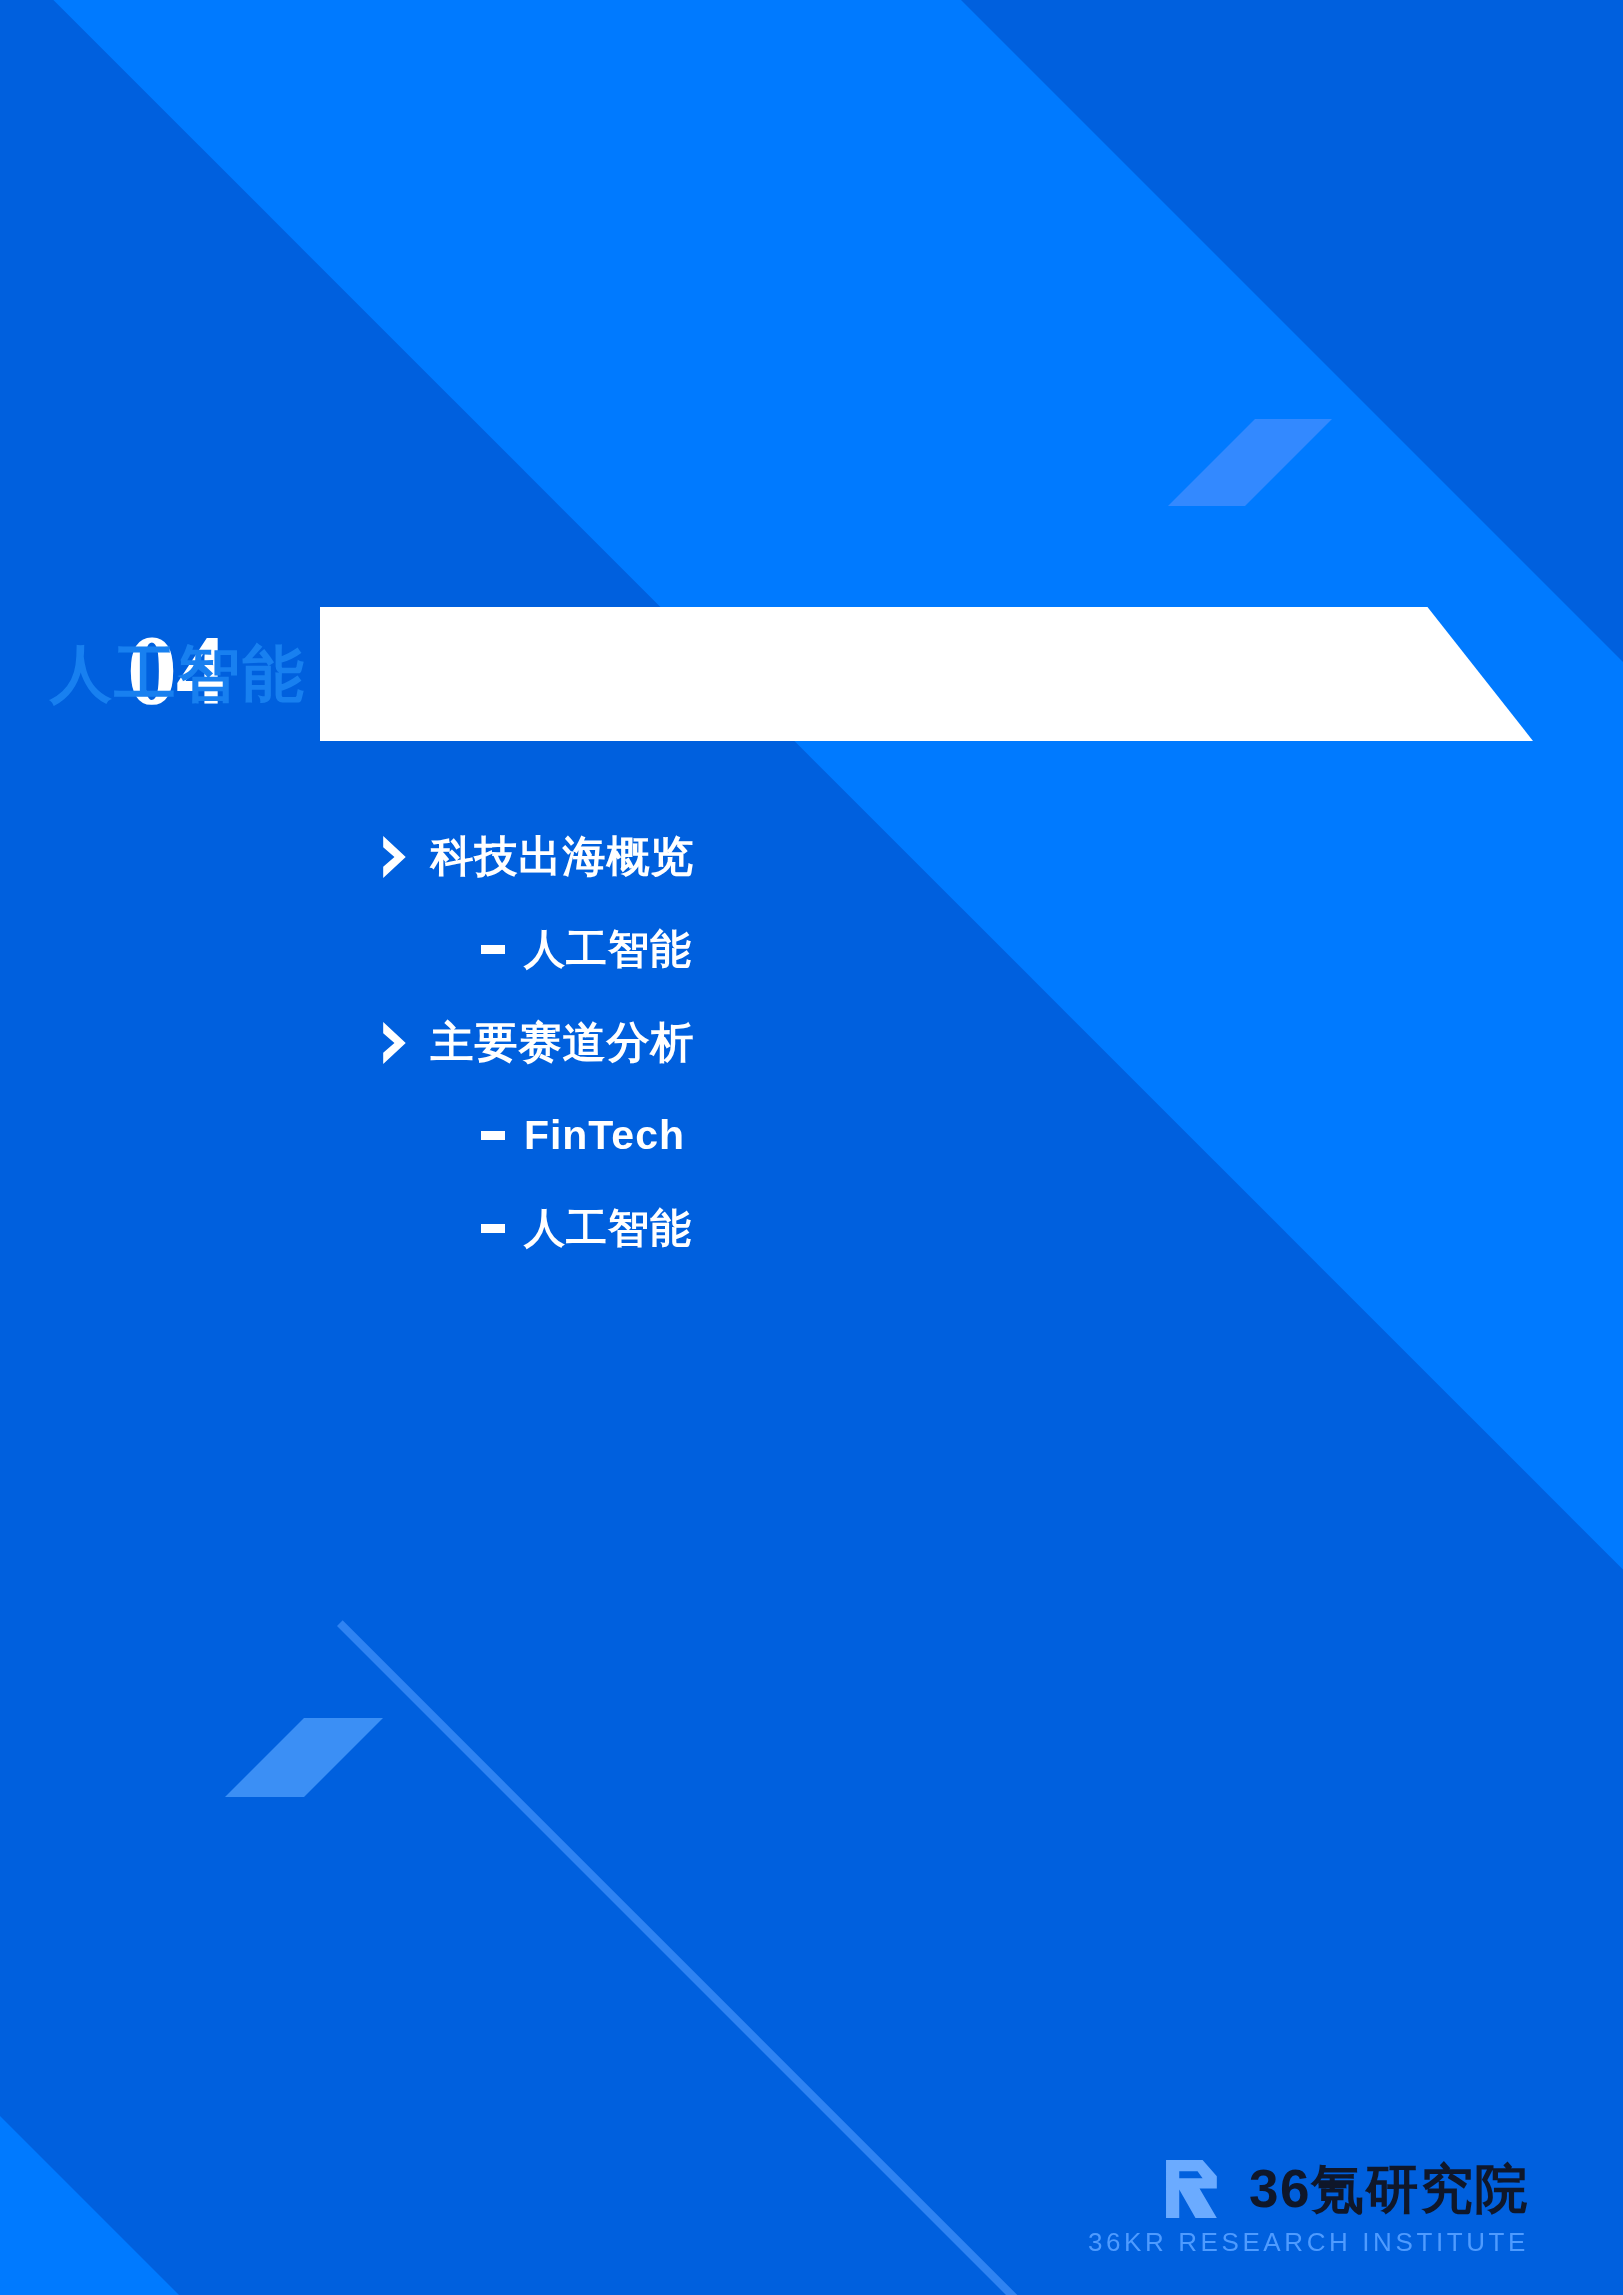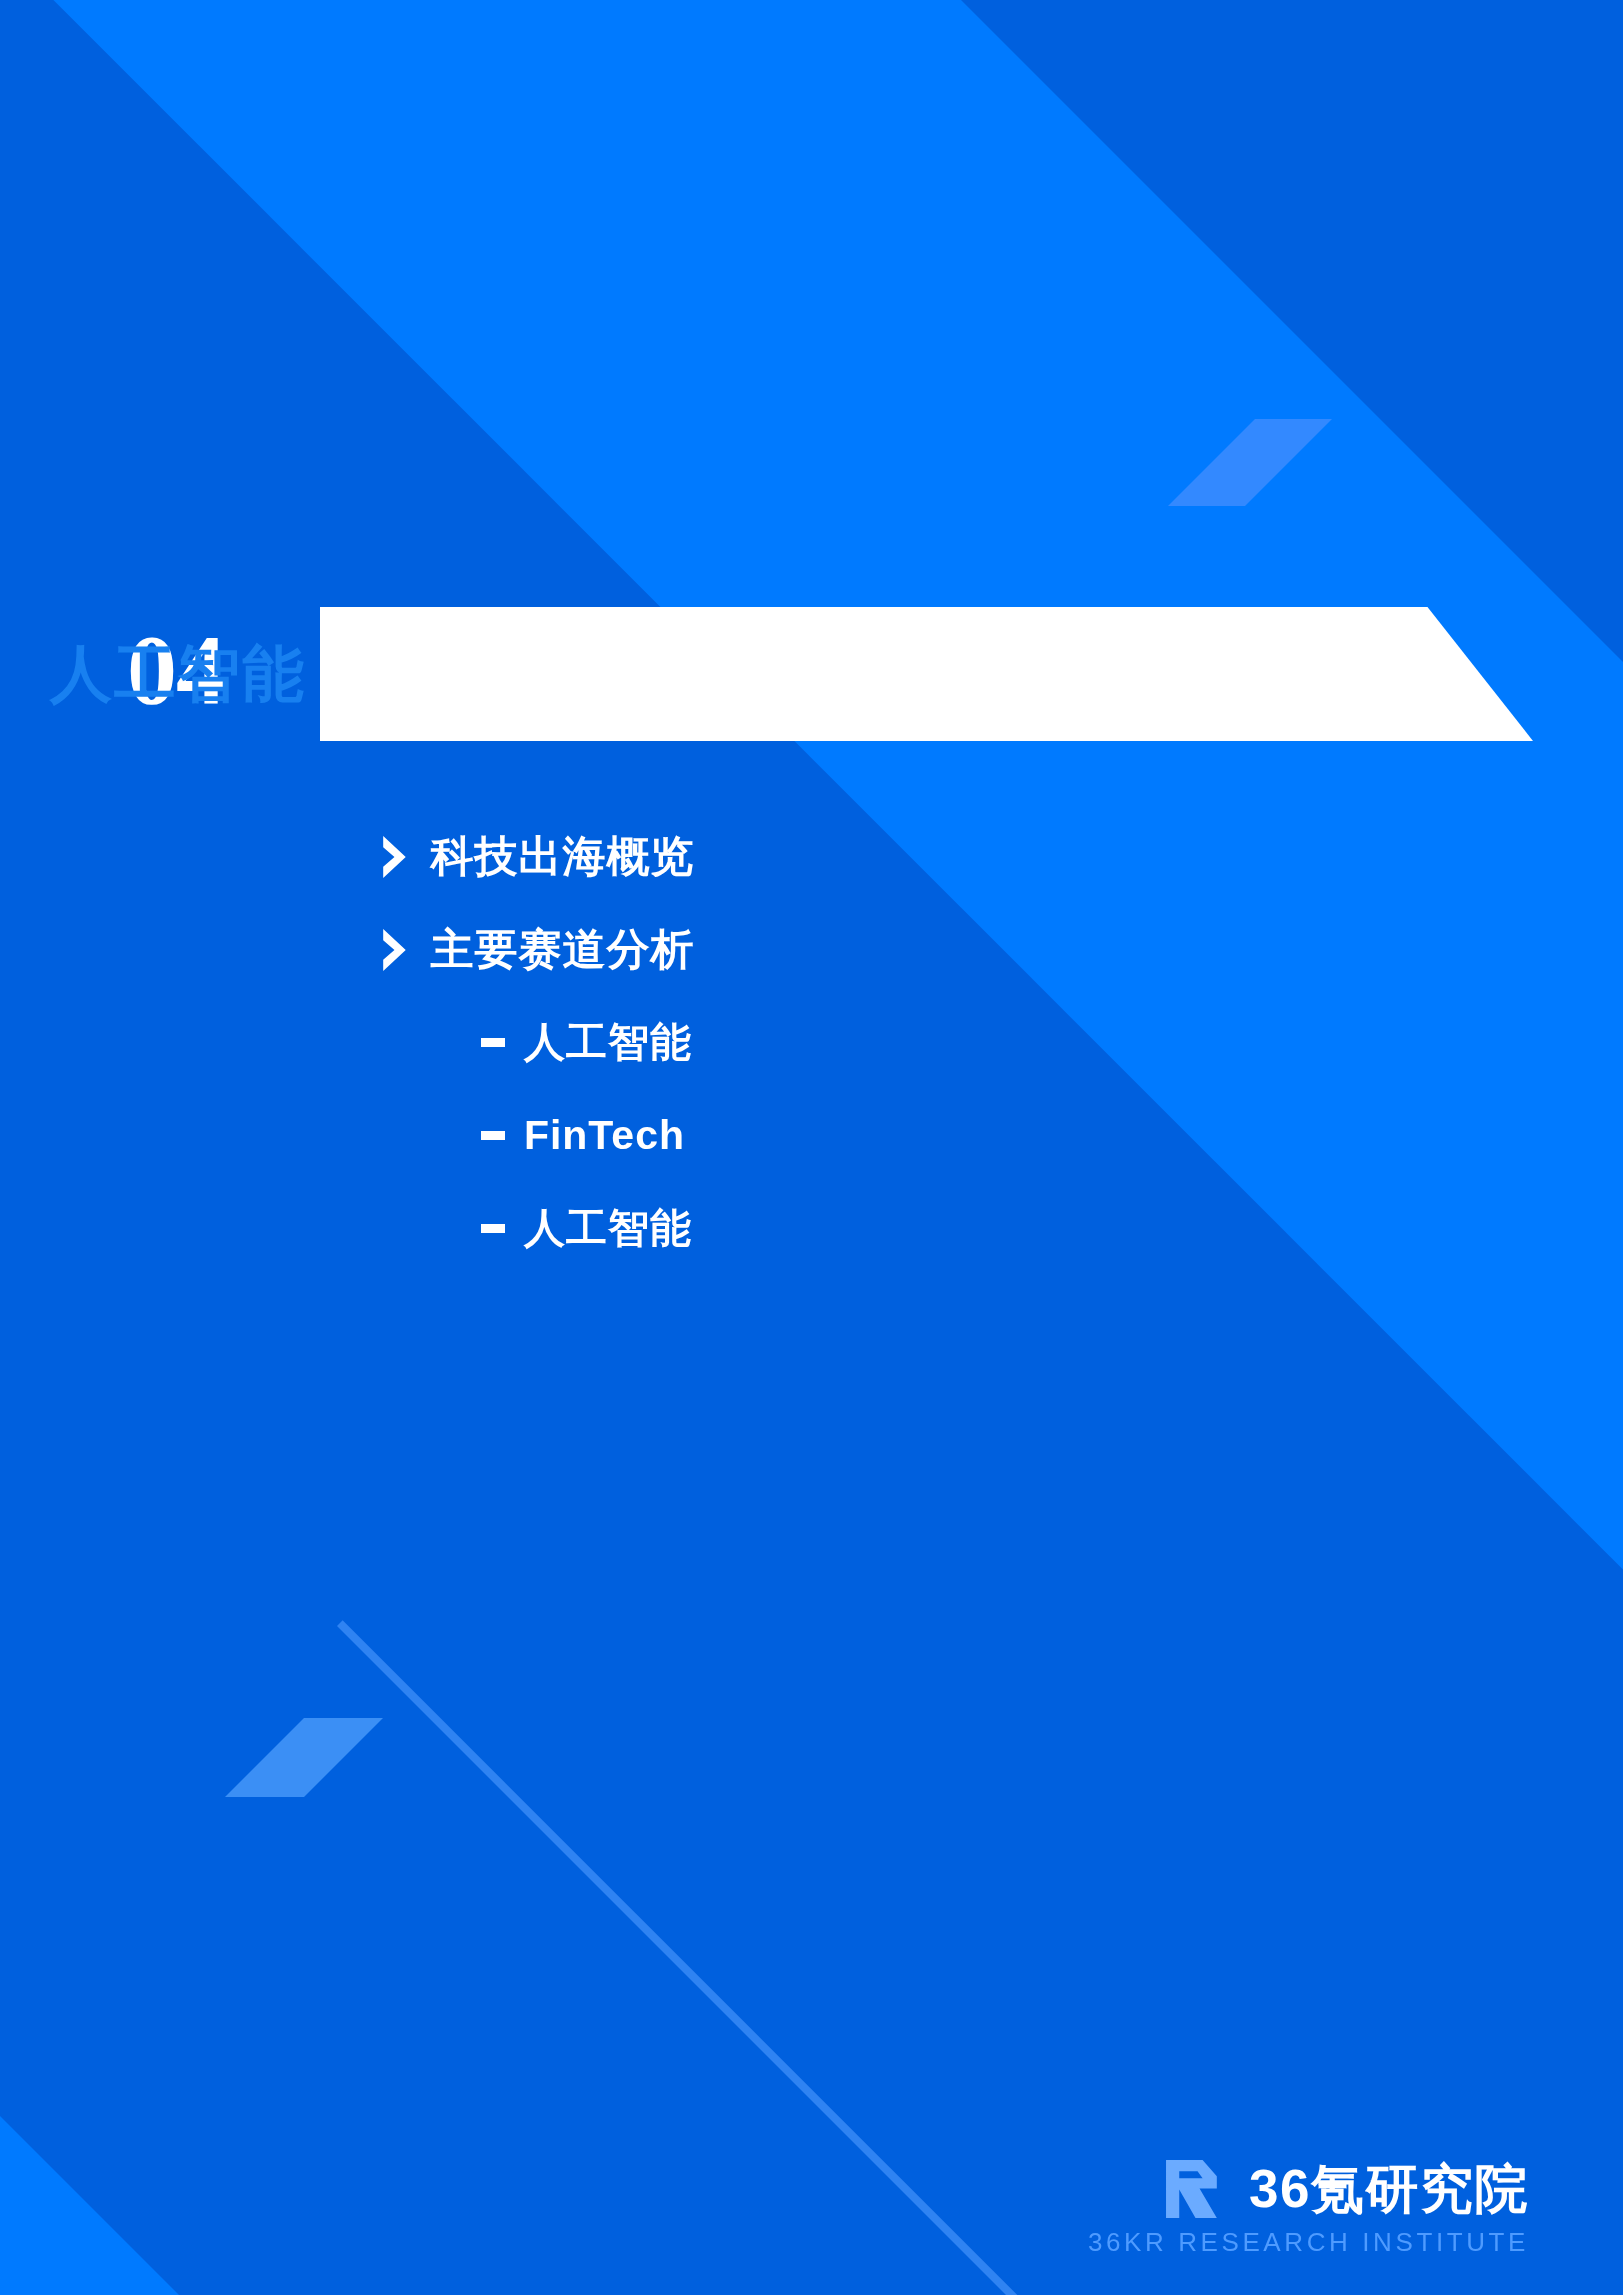--- a/index.html
+++ b/index.html
@@ -210,21 +210,21 @@
     justify-content: flex-end;
     gap: 20.4px;
   }
   .logo-mark {
     width: 65px;
     height: 60px;
     flex: 0 0 auto;
     display: block;
   }
   .logo-cn {
-    color: #ffffff;
+    color: #0f172a;
     font-size: 53px;
     font-weight: bold;
     line-height: 1;
     letter-spacing: 1.5px;
     white-space: nowrap;
   }
   .logo-en {
     margin-top: 10.2px;
     color: #4E9BFF;
     font-size: 26px;
@@ -256,30 +256,30 @@
 
   <div class="outline">
 
     <div class="outline-item level-1">
       <svg class="chev-icon" viewBox="0 0 58 82">
         <polygon points="4,0 48,41 4,82 4,60 26,41 4,22" fill="#FFFFFF"></polygon>
       </svg>
       <span class="outline-label">科技出海概览</span>
     </div>
 
+    <div class="outline-item level-2">
+      <span class="dash-icon"></span>
+      <span class="outline-label">人工智能</span>
+    </div>
+
     <div class="outline-item level-1">
       <svg class="chev-icon" viewBox="0 0 58 82">
         <polygon points="4,0 48,41 4,82 4,60 26,41 4,22" fill="#FFFFFF"></polygon>
       </svg>
       <span class="outline-label">主要赛道分析</span>
-    </div>
-
-    <div class="outline-item level-2">
-      <span class="dash-icon"></span>
-      <span class="outline-label">人工智能</span>
     </div>
 
     <div class="outline-item level-2">
       <span class="dash-icon"></span>
       <span class="outline-label">FinTech</span>
     </div>
 
     <div class="outline-item level-2">
       <span class="dash-icon"></span>
       <span class="outline-label">人工智能</span>

